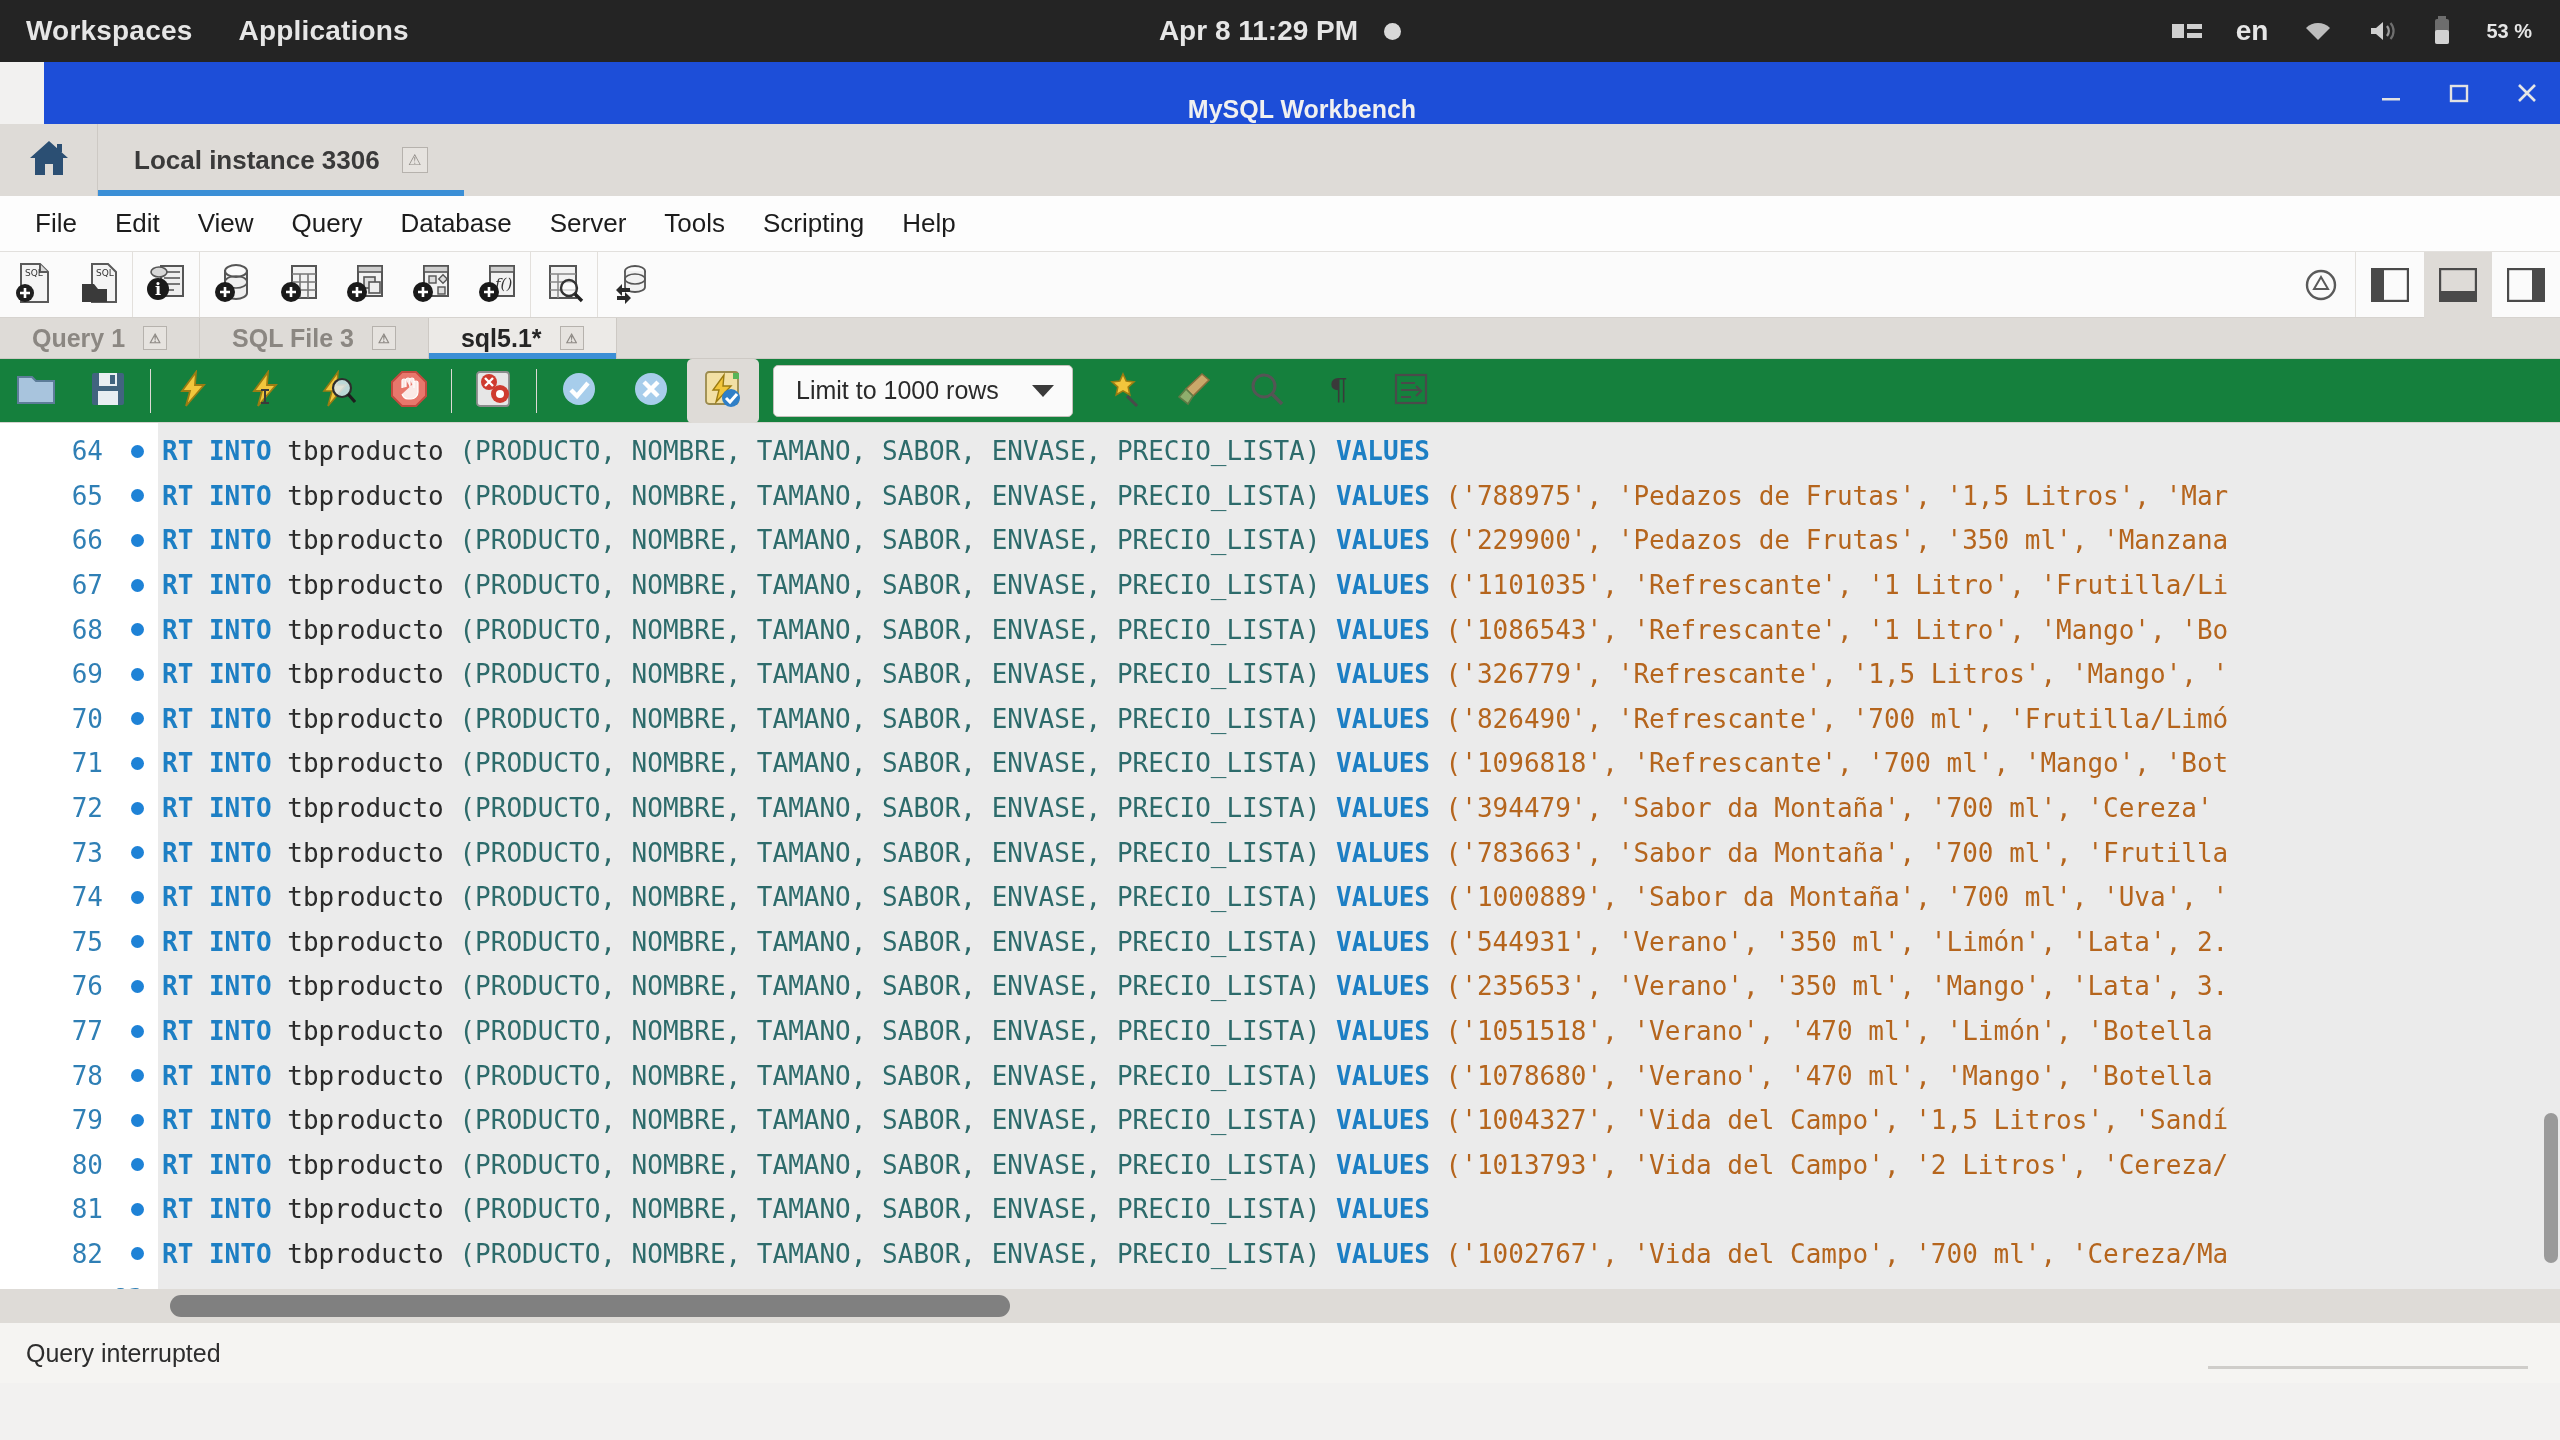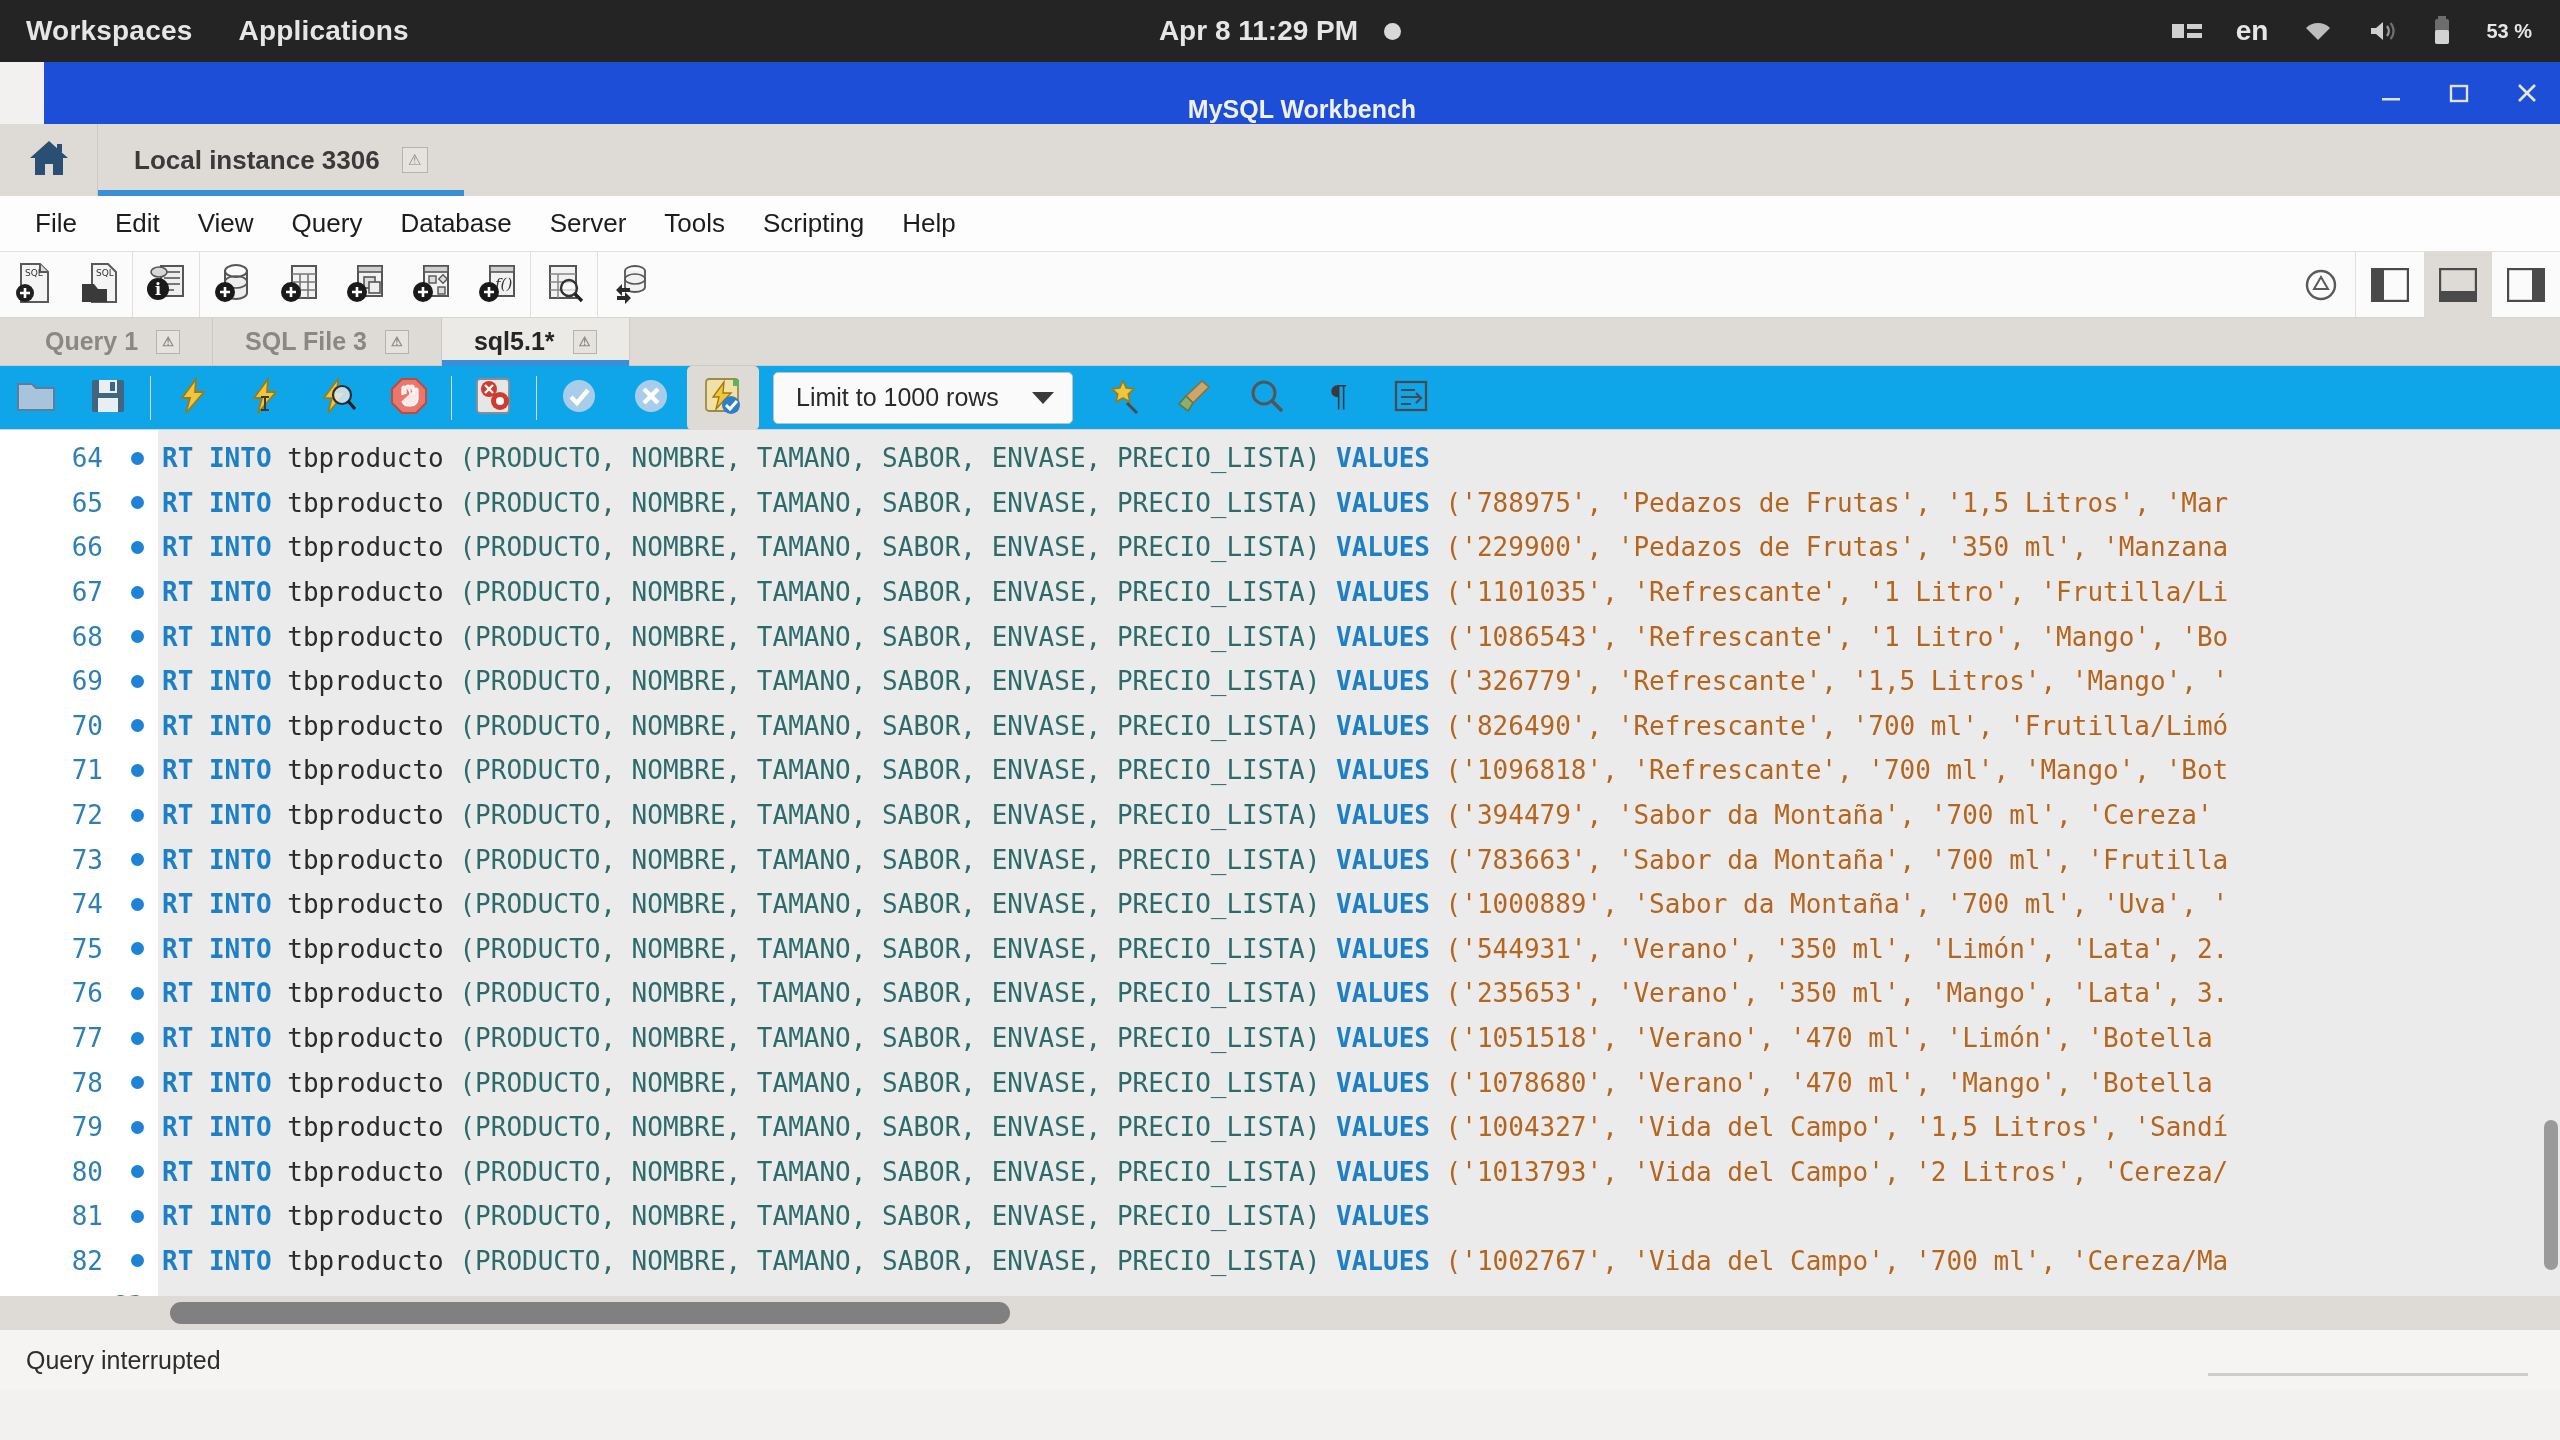--- a/index.html
+++ b/index.html
@@ -106,44 +106,43 @@
   .maintoolbar-right {
     margin-left: auto; display: flex; align-items: center; height: 100%;
   }
   .tb-panel-btn {
     width: 68px; height: 66px; display:flex; align-items:center; justify-content:center;
   }
   .tb-panel-btn.active { background: #dedbd7; }
 
   
   .sql-tabstrip {
-    height: 48px; background: #dedbd7; display: flex; align-items: stretch;
+    height: 41px; background: #dedbd7; display: flex; align-items: stretch;
     border-bottom: 1px solid #cdc9c4;
-    padding-left: 13px;
   }
   .sql-tab {
     display: flex; align-items: center; gap: 18px; padding: 0 32px;
     position: relative; font-size: 25px; color: #8b8782; font-weight: bold;
     border-right: 1px solid #cdc9c4;
   }
   .sql-tab.active {
     background: #eceae7; color: #252525;
   }
   .sql-tab.active::after {
     content: ""; position: absolute; left: 0; right: 0; bottom: -1px;
     height: 6px; background: #3b8fd6;
   }
   .sql-tab .minibox {
     width: 24px; height: 24px; border: 1px solid #b6b2ad; background: #e6e3df;
     display:flex; align-items:center; justify-content:center; font-size:13px; color:#8d8984;
   }
 
   
   .sql-toolbar {
-    height: 64px; background: #0ea5e9; display: flex; align-items: center;
+    height: 64px; background: #15803d; display: flex; align-items: center;
     border-bottom: 1px solid #d6d3cf;
   }
   .sql-tb-btn {
     width: 72px; height: 64px; display:flex; align-items:center; justify-content:center;
   }
   .sql-tb-btn.pressed { background: #dedbd7; border-radius: 5px; }
   .sql-tb-sep { width:1px; height: 44px; background: #ddd9d5; margin: 0 6px; }
   .limit-select {
     height: 52px; min-width: 300px; background: #fafafa;
     border: 1px solid #c3bfba; border-radius: 5px;

